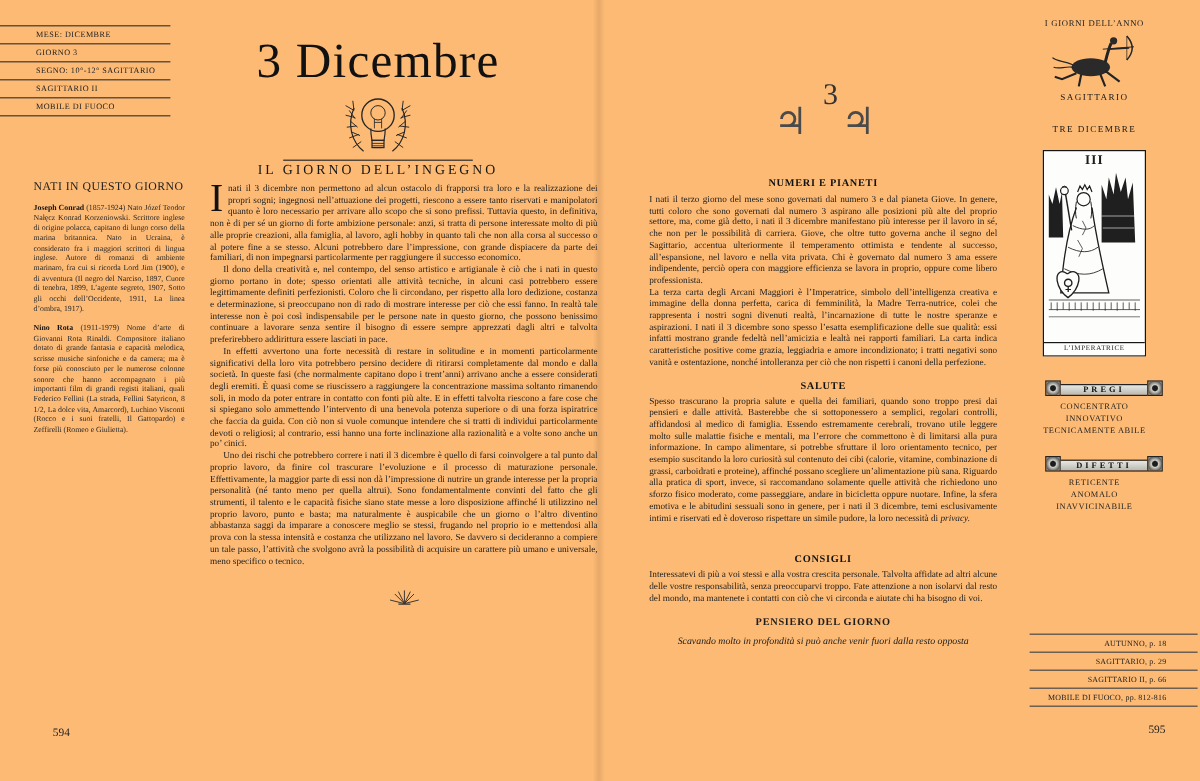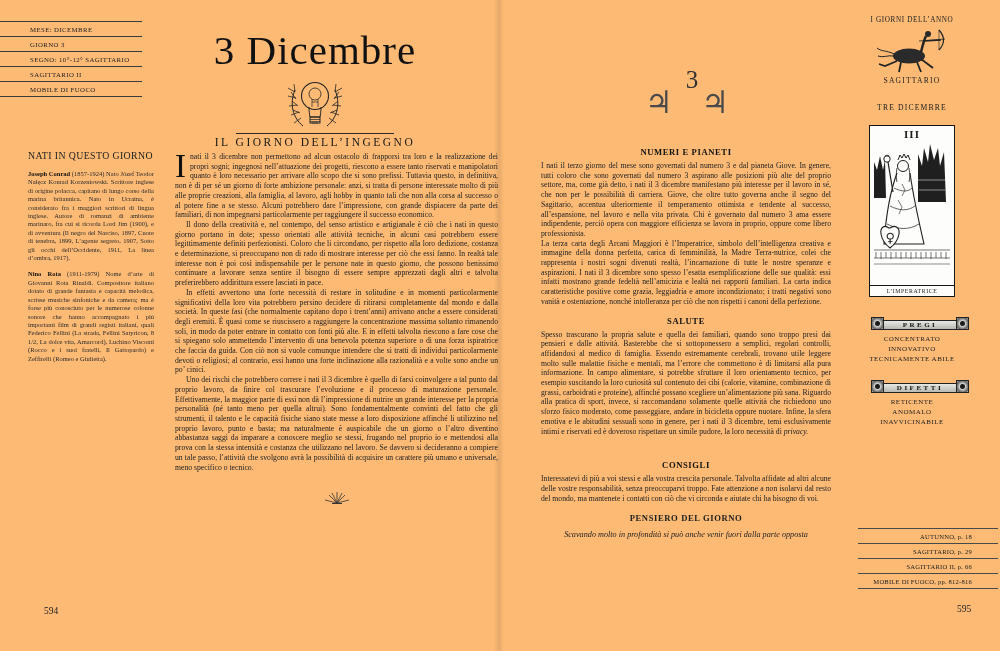--- a/index.html
+++ b/index.html
@@ -160,21 +160,21 @@
       <div class="section">
         <h3>SALUTE</h3>
         <p><span>Spesso trascurano la propria salute e quella dei familiari, quando sono troppo presi dai pensieri e dalle attività. Basterebbe che si sottoponessero a semplici, regolari controlli, affidandosi al medico di famiglia. Essendo estremamente cerebrali, trovano utile leggere molto sulle malattie fisiche e mentali, ma l’errore che commettono è di limitarsi alla pura informazione. In campo alimentare, si potrebbe sfruttare il loro orientamento tecnico, per esempio suscitando la loro curiosità sul contenuto dei cibi (calorie, vitamine, combinazione di grassi, carboidrati e proteine), affinché possano scegliere un’alimentazione più sana. Riguardo alla pratica di sport, invece, si raccomandano solamente quelle attività che richiedono uno sforzo fisico moderato, come passeggiare, andare in bicicletta oppure nuotare. Infine, la sfera emotiva e le abitudini sessuali sono in genere, per i nati il 3 dicembre, temi esclusivamente intimi e riservati ed è doveroso rispettare un simile pudore, la loro necessità di </span><i>privacy.</i></p>
       </div>
       <div class="section consigli">
         <h3>CONSIGLI</h3>
         <p>Interessatevi di più a voi stessi e alla vostra crescita personale. Talvolta affidate ad altri alcune delle vostre responsabilità, senza preoccuparvi troppo. Fate attenzione a non isolarvi dal resto del mondo, ma mantenete i contatti con ciò che vi circonda e aiutate chi ha bisogno di voi.</p>
       </div>
       <div class="thought">
         <h3>PENSIERO DEL GIORNO</h3>
-        <p class="quote">Scavando molto in profondità si può anche venir fuori dalla parte opposta</p>
+        <p class="quote">Scavando molto in profondità si può anche venir fuori dalla resto opposta</p>
       </div>
     </div>
 
     <aside class="right-sidebar">
       <div class="series-title">I GIORNI DELL’ANNO</div>
       <div class="centaur-wrap">
         <svg width="78" height="46" viewBox="0 0 78 46">
           <g stroke="#232323" fill="none">
 
             <ellipse cx="36" cy="28" rx="16" ry="7.5" fill="#2a2a2a" stroke="none"></ellipse>

